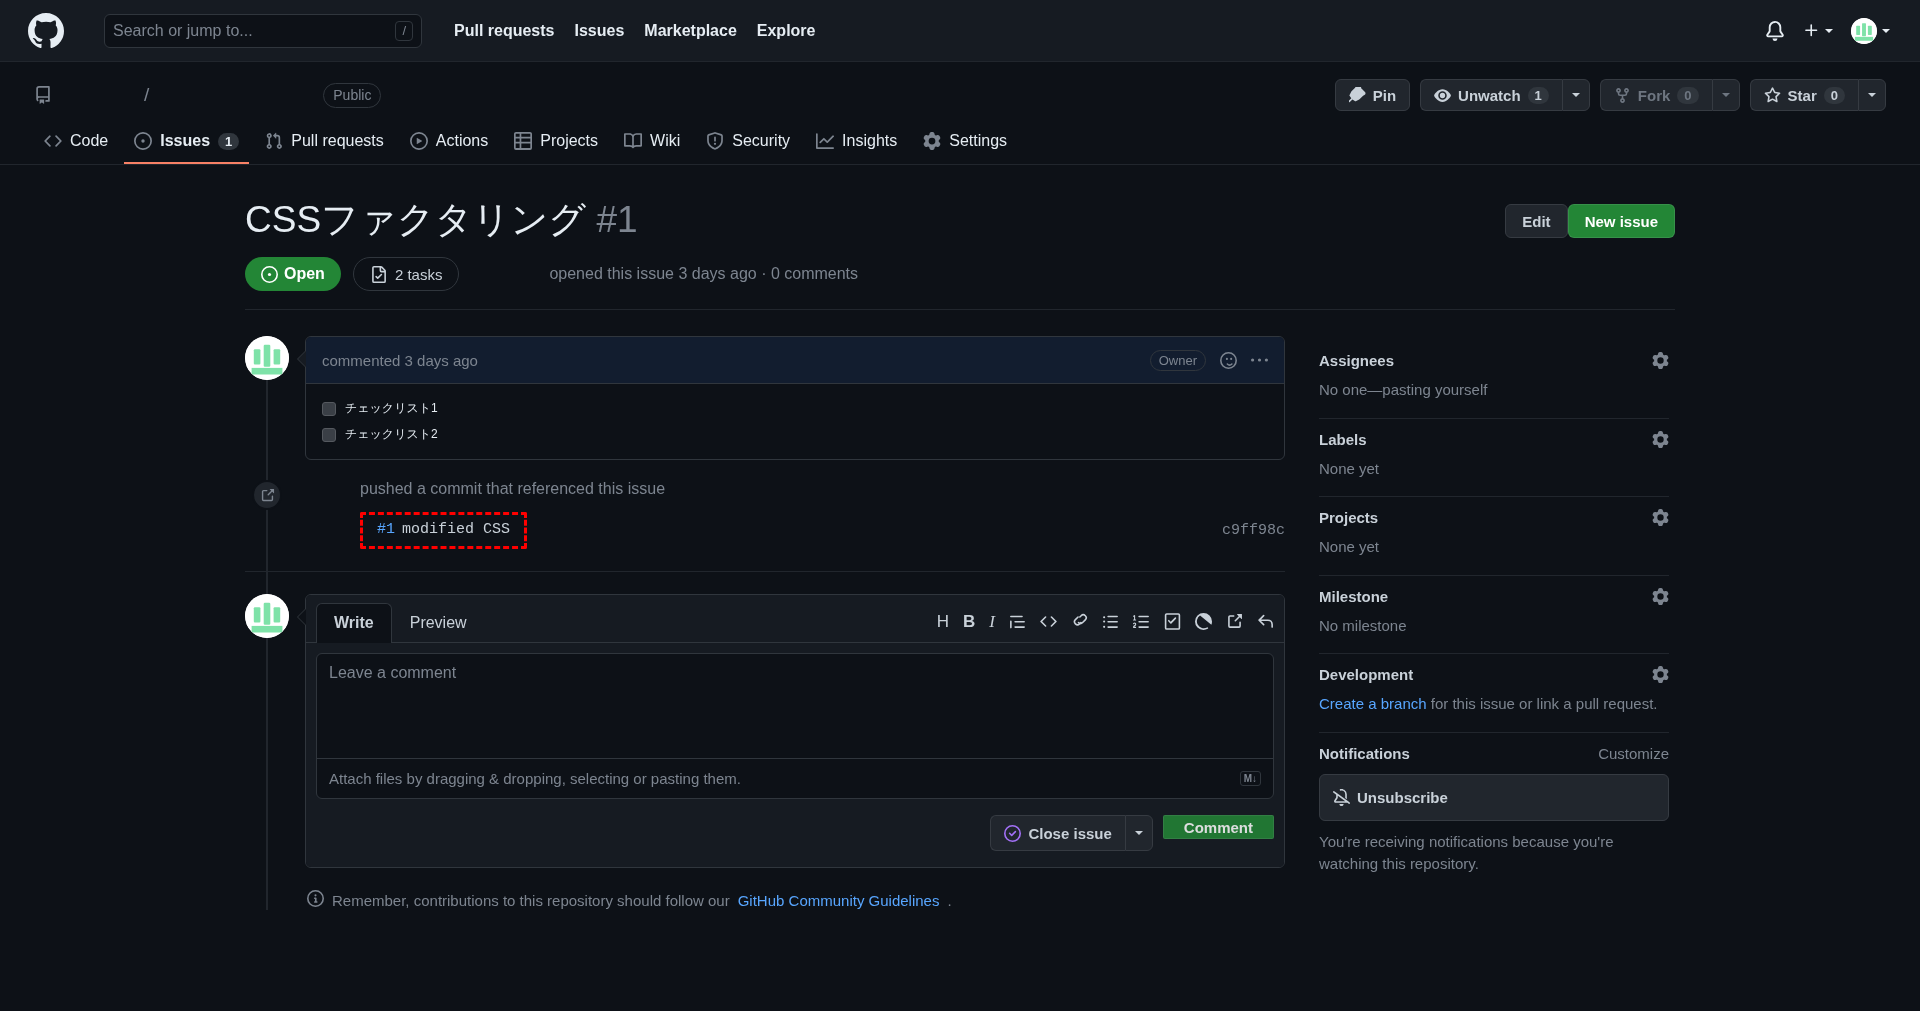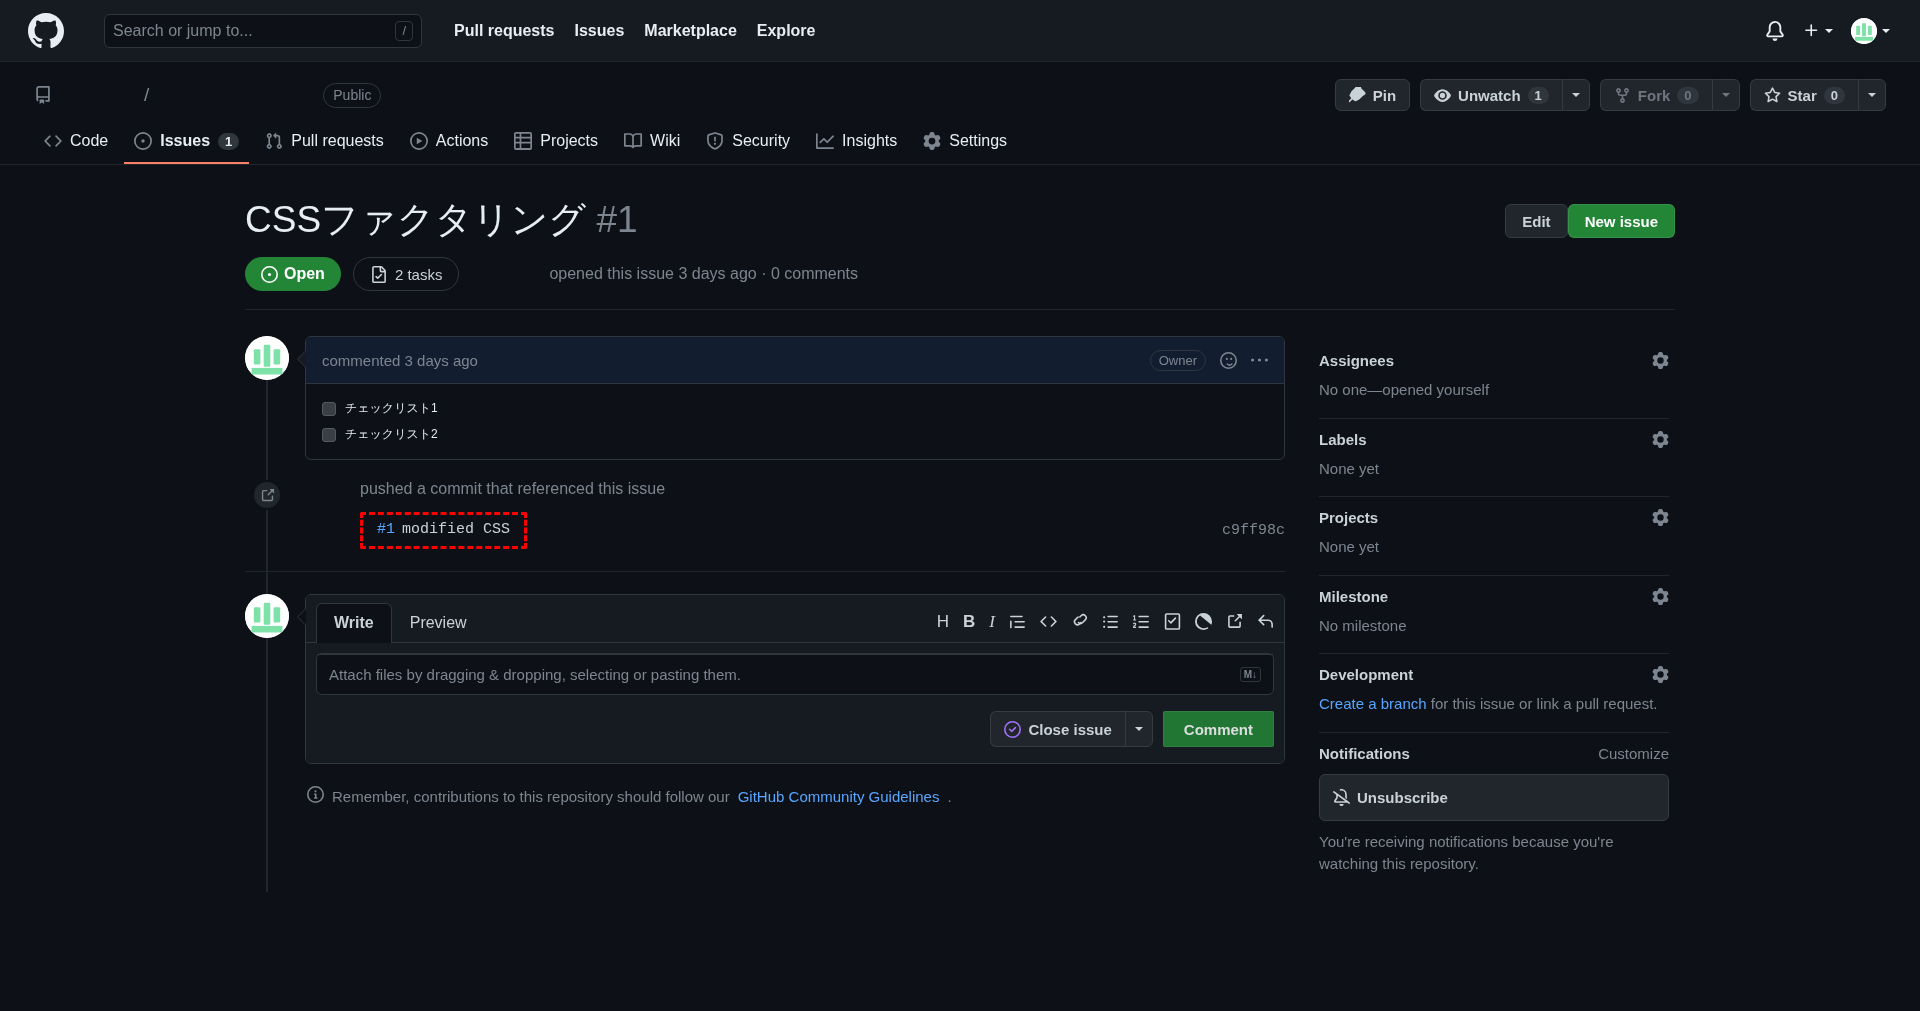--- a/index.html
+++ b/index.html
@@ -216,21 +216,21 @@
   }
   .md-badge {
     margin-left: auto; border: 1px solid #30363d; border-radius: 3px;
     font-size: 10px; font-weight: bold; padding: 1px 3px; color: #7d8590;
   }
   .form-actions { display: flex; justify-content: flex-end; gap: 10px; margin-top: 16px; padding-bottom: 6px;}
   .btn-close-issue { height: 36px; font-size: 15px; }
   .btn-close-issue svg { width: 17px; height: 17px; color: #a371f7; }
   .btn-comment {
     background: #238636; border: 1px solid rgba(240,246,252,0.1); border-radius: 2px;
-    color: #fff; font-size: 15px; font-weight: bold; height: 36px;
+    color: #fff; font-size: 15px; font-weight: bold; height: 24px;
     padding: 0 20px; display: flex; align-items: center; cursor: pointer;
     opacity: .85;
   }
   .guideline {
     display: flex; align-items: center; gap: 8px; margin-top: 22px;
     color: #7d8590; font-size: 15px; padding-left: 62px;
   }
   .guideline svg { width: 17px; height: 17px; }
 
   
@@ -578,20 +578,21 @@
                   </span>
                 <span class="t">
                     <svg viewBox="0 0 16 16" fill="currentColor">
                       <path d="M6.78 1.97a.75.75 0 0 1 0 1.06L3.81 6h6.44A4.75 4.75 0 0 1 15 10.75v2.5a.75.75 0 0 1-1.5 0v-2.5a3.25 3.25 0 0 0-3.25-3.25H3.81l2.97 2.97a.749.749 0 1 1-1.06 1.06L1.47 7.28a.75.75 0 0 1 0-1.06l4.25-4.25a.75.75 0 0 1 1.06 0Z"></path>
                     </svg>
                   </span>
               </div>
             </div>
             <div class="form-inner">
               <div class="ta-wrap">
+                <textarea class="ta" placeholder="Leave a comment" style=""></textarea>
                 <div class="ta-foot">
                   <span>Attach files by dragging &amp; dropping, selecting or pasting them.</span>
                   <span class="md-badge">M↓</span>
                 </div>
               </div>
               <div class="form-actions">
                 <div class="btn-group">
                   <div class="btn btn-close-issue">
                     <svg viewBox="0 0 16 16" fill="currentColor">
                         <path d="M11.28 6.78a.75.75 0 0 0-1.06-1.06L7.25 8.69 5.78 7.22a.75.75 0 0 0-1.06 1.06l2 2a.75.75 0 0 0 1.06 0Z"></path>
@@ -624,21 +625,21 @@
       <aside class="sidebar">
         <div class="sb-sec">
           <div class="sb-head">
               <span class="sb-title">Assignees</span>
             <span class="sb-gear">
                 <svg viewBox="0 0 16 16" fill="currentColor">
                   <path d="M8 0a8.2 8.2 0 0 1 .701.031C9.444.095 9.99.645 10.16 1.29l.288 1.107c.018.066.079.158.212.224.231.114.454.243.668.386.123.082.233.09.299.071l1.103-.303c.644-.176 1.392.021 1.82.63.27.385.506.792.704 1.218.315.675.111 1.422-.364 1.891l-.814.806c-.049.048-.098.147-.088.294.016.257.016.515 0 .772-.01.147.039.246.088.294l.814.806c.475.469.679 1.216.364 1.891a7.977 7.977 0 0 1-.704 1.217c-.428.61-1.176.807-1.82.63l-1.102-.302c-.067-.019-.177-.011-.3.071a5.909 5.909 0 0 1-.668.386c-.133.066-.194.158-.211.224l-.289 1.106c-.17.646-.715 1.196-1.458 1.26a8.006 8.006 0 0 1-1.402 0c-.743-.064-1.289-.614-1.458-1.26l-.289-1.106c-.018-.066-.079-.158-.212-.224a5.738 5.738 0 0 1-.668-.386c-.123-.082-.233-.09-.299-.071l-1.103.303c-.644.176-1.392-.021-1.82-.63a8.12 8.12 0 0 1-.704-1.218c-.315-.675-.111-1.422.364-1.891l.814-.806c.049-.048.098-.147.088-.294a6.214 6.214 0 0 1 0-.772c.01-.147-.039-.246-.088-.294l-.814-.806C.635 6.045.431 5.298.746 4.623a7.92 7.92 0 0 1 .704-1.217c.428-.61 1.176-.807 1.82-.63l1.102.302c.067.019.177.011.3-.071.214-.143.437-.272.668-.386.133-.066.194-.158.211-.224l.289-1.106C6.009.645 6.554.095 7.297.031 7.529.01 7.764 0 8 0Zm0 5a3 3 0 1 0 0 6 3 3 0 0 0 0-6Z"></path>
                 </svg>
               </span>
           </div>
-          <div class="sb-body">No one—opened yourself</div>
+          <div class="sb-body">No one—pasting yourself</div>
         </div>
 
         <div class="sb-sec">
           <div class="sb-head">
               <span class="sb-title">Labels</span>
             <span class="sb-gear">
                 <svg viewBox="0 0 16 16" fill="currentColor">
                   <path d="M8 0a8.2 8.2 0 0 1 .701.031C9.444.095 9.99.645 10.16 1.29l.288 1.107c.018.066.079.158.212.224.231.114.454.243.668.386.123.082.233.09.299.071l1.103-.303c.644-.176 1.392.021 1.82.63.27.385.506.792.704 1.218.315.675.111 1.422-.364 1.891l-.814.806c-.049.048-.098.147-.088.294.016.257.016.515 0 .772-.01.147.039.246.088.294l.814.806c.475.469.679 1.216.364 1.891a7.977 7.977 0 0 1-.704 1.217c-.428.61-1.176.807-1.82.63l-1.102-.302c-.067-.019-.177-.011-.3.071a5.909 5.909 0 0 1-.668.386c-.133.066-.194.158-.211.224l-.289 1.106c-.17.646-.715 1.196-1.458 1.26a8.006 8.006 0 0 1-1.402 0c-.743-.064-1.289-.614-1.458-1.26l-.289-1.106c-.018-.066-.079-.158-.212-.224a5.738 5.738 0 0 1-.668-.386c-.123-.082-.233-.09-.299-.071l-1.103.303c-.644.176-1.392-.021-1.82-.63a8.12 8.12 0 0 1-.704-1.218c-.315-.675-.111-1.422.364-1.891l.814-.806c.049-.048.098-.147.088-.294a6.214 6.214 0 0 1 0-.772c.01-.147-.039-.246-.088-.294l-.814-.806C.635 6.045.431 5.298.746 4.623a7.92 7.92 0 0 1 .704-1.217c.428-.61 1.176-.807 1.82-.63l1.102.302c.067.019.177.011.3-.071.214-.143.437-.272.668-.386.133-.066.194-.158.211-.224l.289-1.106C6.009.645 6.554.095 7.297.031 7.529.01 7.764 0 8 0Zm0 5a3 3 0 1 0 0 6 3 3 0 0 0 0-6Z"></path>
                 </svg>
               </span>

